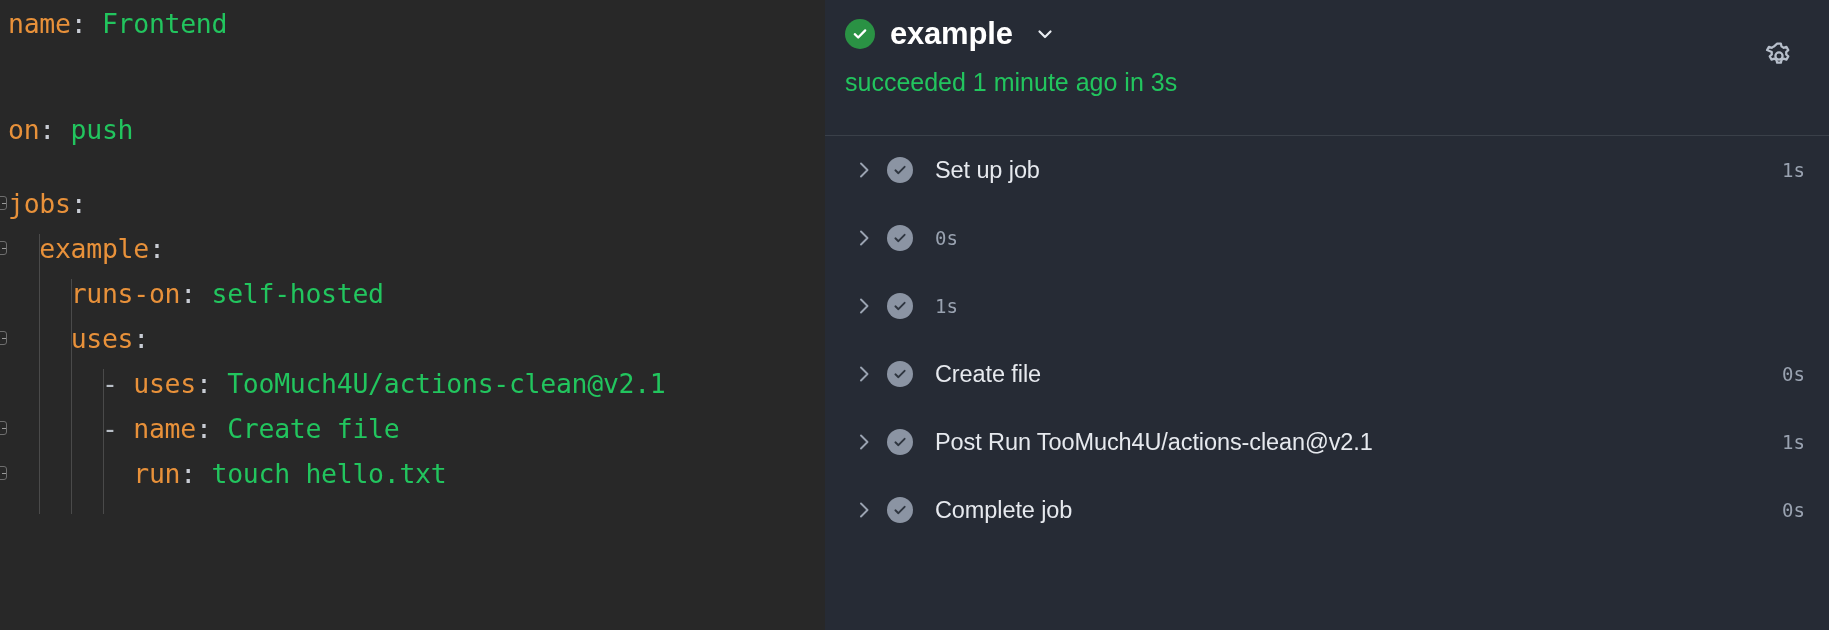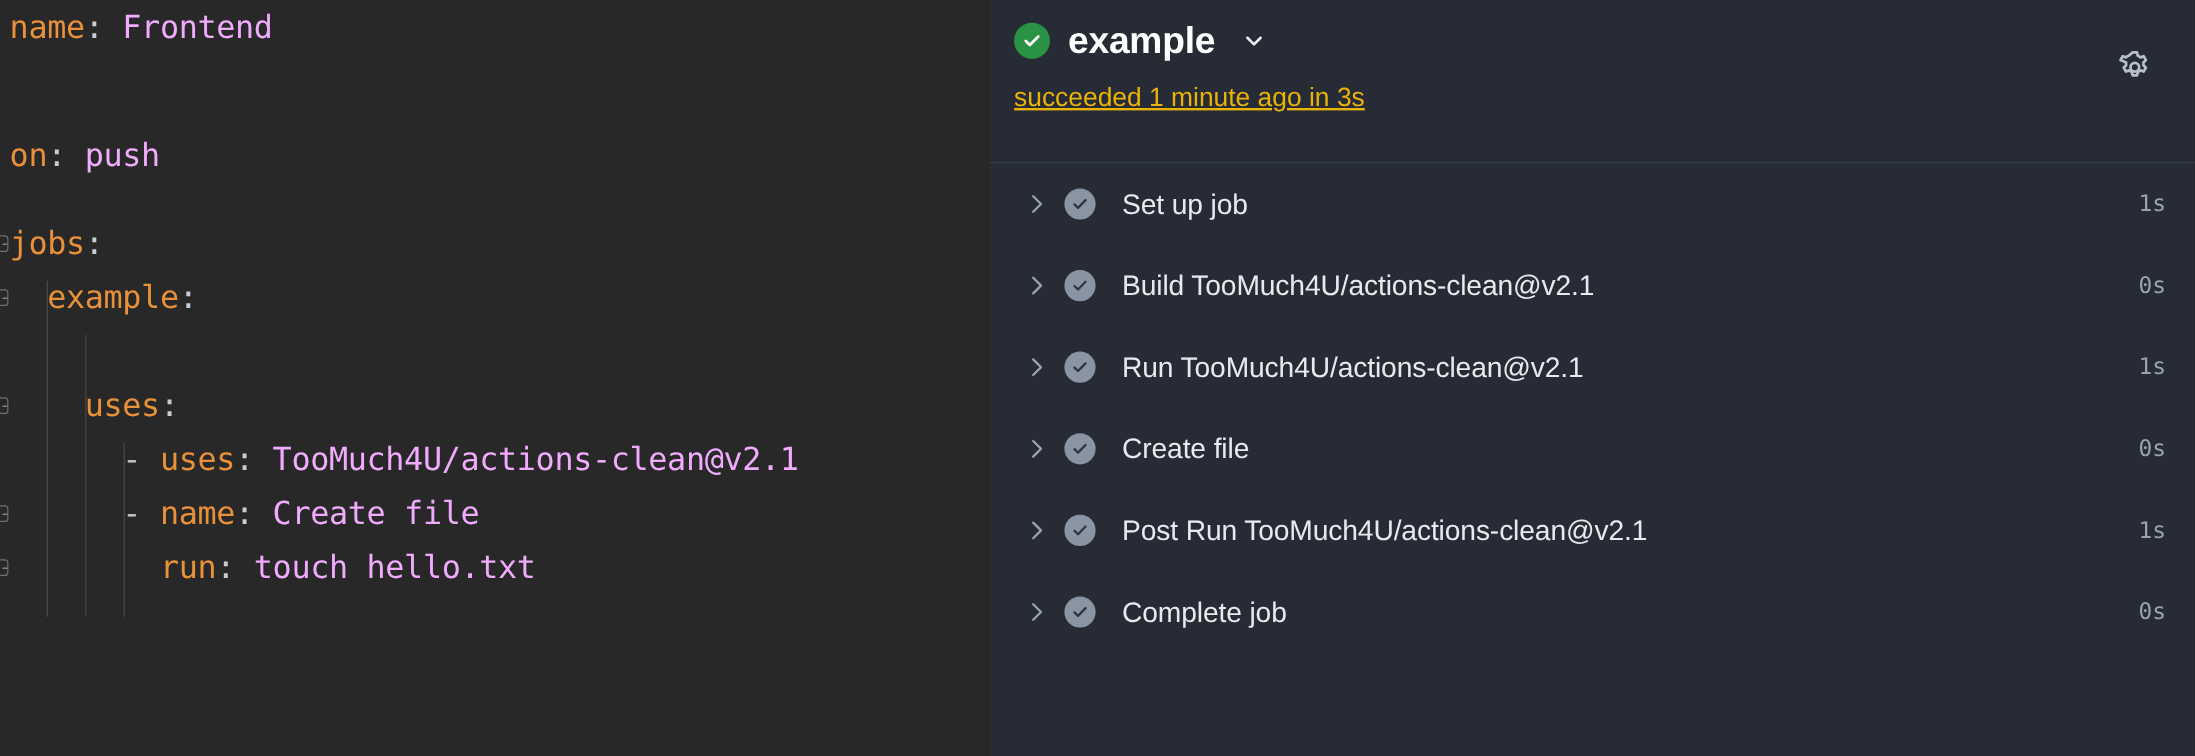--- a/index.html
+++ b/index.html
@@ -66,21 +66,21 @@
     height: 45px;
     line-height: 45px;
     white-space: pre;
     font-family: "DejaVu Sans Mono", "Liberation Mono", monospace;
     font-size: 26.5px;
     letter-spacing: -0.3px;
     color: #c8ccd4;
   }
   .tok-key   { color: #e8913a; }
   .tok-punct { color: #c8ccd4; }
-  .tok-val   { color: #f0abfc; }
+  .tok-val   { color: #22c55e; }
   .tok-dash  { color: #b9bfc7; }
 
   
   .panel {
     position: relative;
     flex: 1 1 auto;
     height: 630px;
     background: #262b35;
     overflow: hidden;
   }
@@ -118,23 +118,22 @@
     display: flex;
     align-items: center;
     justify-content: center;
     width: 26px; height: 26px;
     margin-left: 4px;
   }
   .job-subtitle {
     position: absolute;
     left: 20px;
     top: 68px;
-    font-size: 22px;
-    color: #eab308;
-    text-decoration: underline;
+    font-size: 25px;
+    color: #22c55e;
   }
   .gear-btn {
     position: absolute;
     right: 32px;
     top: 38px;
     width: 36px; height: 36px;
     display: flex;
     align-items: center;
     justify-content: center;
   }
@@ -195,20 +194,21 @@
         <div class="fold-marker" style="top: 421px;"></div>
         <div class="fold-marker" style="top: 466px;"></div>
       </div>
     <div class="code-lines" id="code-lines">
         <div class="code-line" style="top: 1px;"><span class="tok-key">name</span><span class="tok-punct">:</span><span class="tok-val"> Frontend</span></div>
         <div class="code-line" style="top: 46px;"></div>
         <div class="code-line" style="top: 107px;"><span class="tok-key">on</span><span class="tok-punct">:</span><span class="tok-val"> push</span></div>
         <div class="code-line" style="top: 136px;"></div>
         <div class="code-line" style="top: 181px;"><span class="tok-key">jobs</span><span class="tok-punct">:</span></div>
         <div class="code-line" style="top: 226px;"><span>  </span><span class="tok-key">example</span><span class="tok-punct">:</span></div>
+        <div class="code-line" style="top: 271px;"><span>    </span><span class="tok-key">runs-on</span><span class="tok-punct">:</span><span class="tok-val"> self-hosted</span></div>
         <div class="code-line" style="top: 316px;"><span>    </span><span class="tok-key">uses</span><span class="tok-punct">:</span></div>
         <div class="code-line" style="top: 361px;"><span>      </span><span class="tok-dash">- </span><span class="tok-key">uses</span><span class="tok-punct">:</span><span class="tok-val"> TooMuch4U/actions-clean@v2.1</span></div>
         <div class="code-line" style="top: 406px;"><span>      </span><span class="tok-dash">- </span><span class="tok-key">name</span><span class="tok-punct">:</span><span class="tok-val"> Create file</span></div>
         <div class="code-line" style="top: 451px;"><span>        </span><span class="tok-key">run</span><span class="tok-punct">:</span><span class="tok-val"> touch hello.txt</span></div>
         <div class="indent-guide" style="left: 39px; top: 234px; height: 280px;"></div>
         <div class="indent-guide" style="left: 71px; top: 279px; height: 235px;"></div>
         <div class="indent-guide" style="left: 103px; top: 369px; height: 145px;"></div>
       </div>
   </div>
 
@@ -259,35 +259,33 @@
           <span class="step-chevron">
             <svg width="22" height="22" viewBox="0 0 22 22" aria-hidden="true">
               <path d="M8 4.5 L14.5 11 L8 17.5" fill="none" stroke="#9aa3b1" stroke-width="1.9" stroke-linecap="round" stroke-linejoin="round"></path>
             </svg>
           </span>
           <span class="step-status">
             <svg width="16" height="16" viewBox="0 0 16 16" aria-hidden="true">
               <path d="M3.4 8.3 L6.4 11.2 L12.6 4.8" fill="none" stroke="#2f3640" stroke-width="1.9" stroke-linecap="round" stroke-linejoin="round"></path>
             </svg>
           </span>
-          <span class="step-label">Build TooMuch4U/actions-clean@v2.1</span>
           <span class="step-duration">0s</span>
         </div>
         <div class="step-row">
           <span class="step-chevron">
             <svg width="22" height="22" viewBox="0 0 22 22" aria-hidden="true">
               <path d="M8 4.5 L14.5 11 L8 17.5" fill="none" stroke="#9aa3b1" stroke-width="1.9" stroke-linecap="round" stroke-linejoin="round"></path>
             </svg>
           </span>
           <span class="step-status">
             <svg width="16" height="16" viewBox="0 0 16 16" aria-hidden="true">
               <path d="M3.4 8.3 L6.4 11.2 L12.6 4.8" fill="none" stroke="#2f3640" stroke-width="1.9" stroke-linecap="round" stroke-linejoin="round"></path>
             </svg>
           </span>
-          <span class="step-label">Run TooMuch4U/actions-clean@v2.1</span>
           <span class="step-duration">1s</span>
         </div>
         <div class="step-row">
           <span class="step-chevron">
             <svg width="22" height="22" viewBox="0 0 22 22" aria-hidden="true">
               <path d="M8 4.5 L14.5 11 L8 17.5" fill="none" stroke="#9aa3b1" stroke-width="1.9" stroke-linecap="round" stroke-linejoin="round"></path>
             </svg>
           </span>
           <span class="step-status">
             <svg width="16" height="16" viewBox="0 0 16 16" aria-hidden="true">

